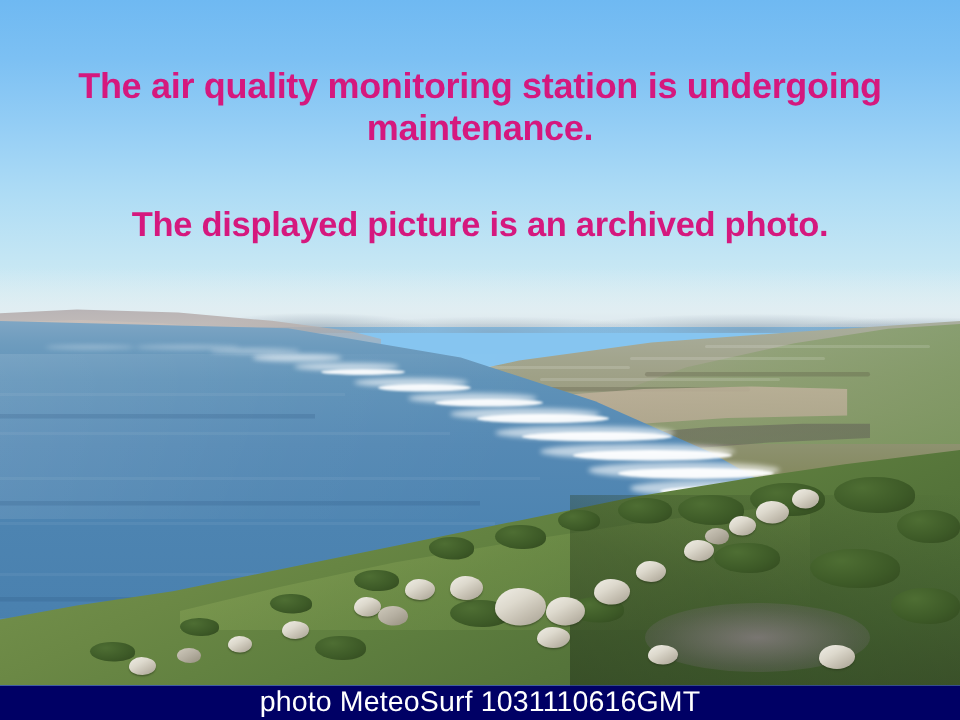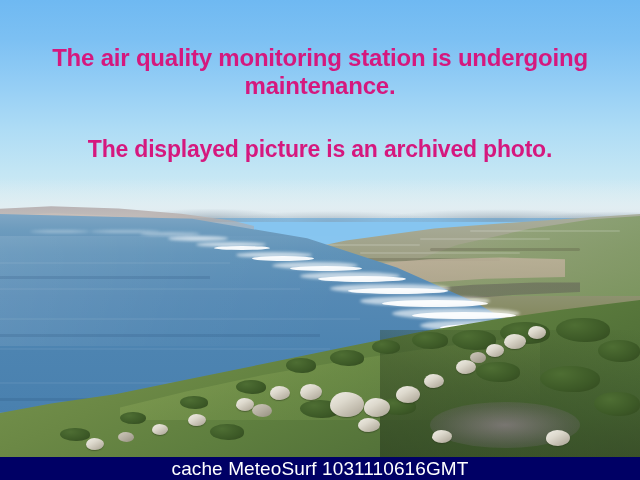--- a/index.html
+++ b/index.html
@@ -395,16 +395,16 @@
     <div class="rock" style="left:546px; top:430px; width:24px; height:16px;"></div>
     <div class="rock" style="left:432px; top:430px; width:20px; height:13px;"></div>
   </div>
 
   <div class="msg-layer">
     <div class="msg msg-2">The displayed picture is an archived photo.</div>
     <div class="msg msg-1">The air quality monitoring station is undergoing maintenance.</div>
   </div>
 
   <div class="statusbar">
-    <span class="sb-text">cache MeteoSurf 1031110616GMT</span>
+    <span class="sb-text">photo MeteoSurf 1031110616GMT</span>
   </div>
 
 </div>
 
 </body></html>

